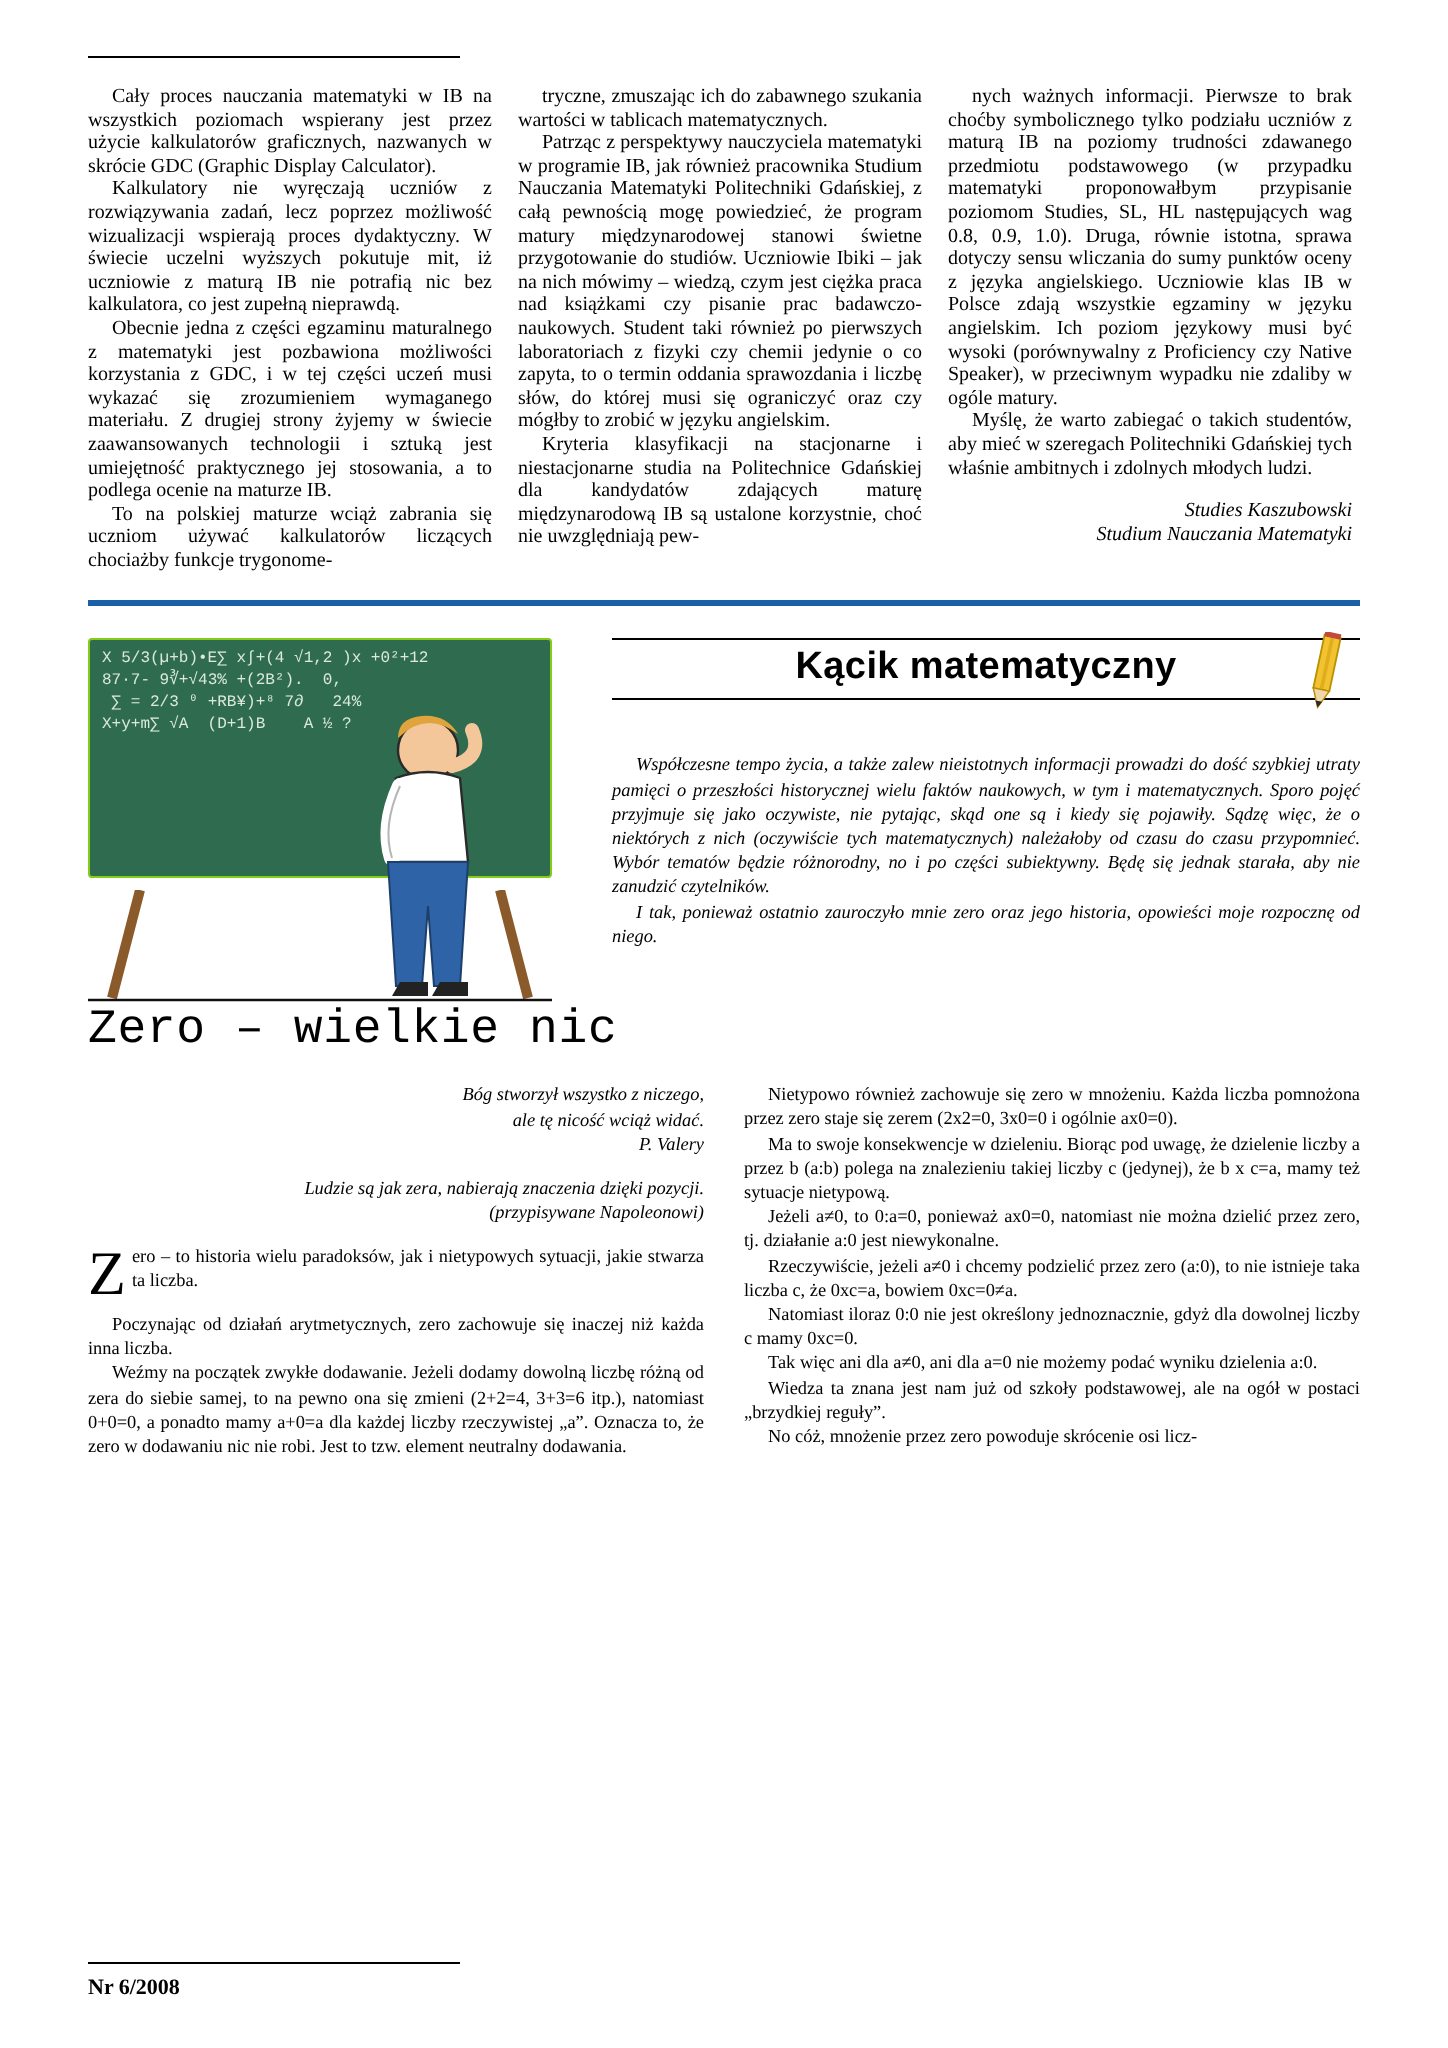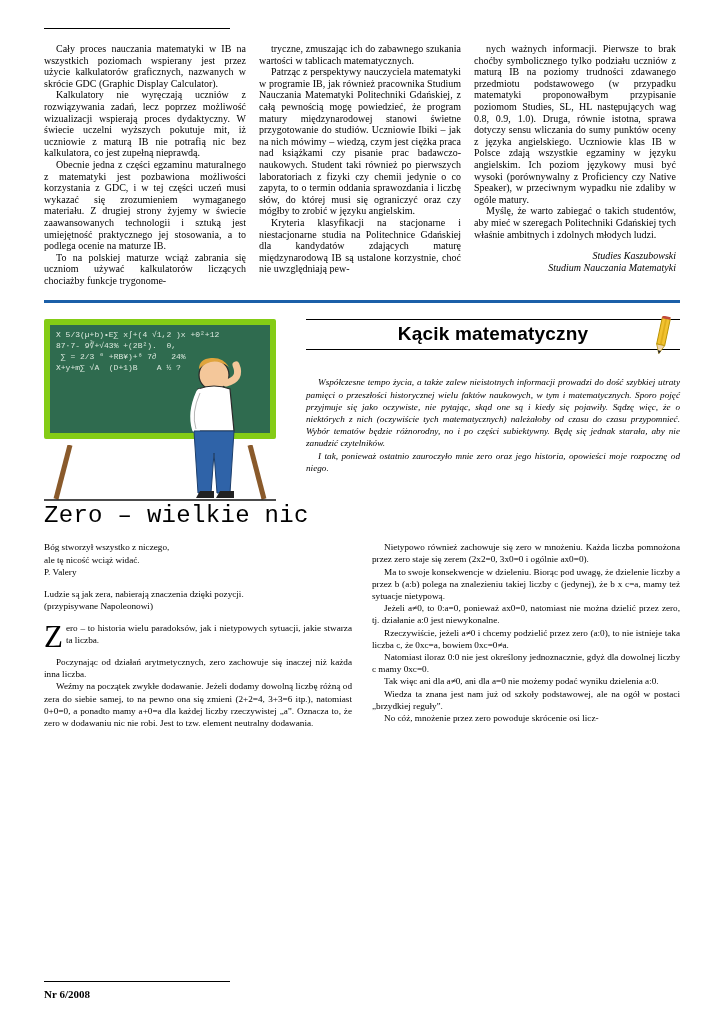--- a/index.html
+++ b/index.html
@@ -49,21 +49,21 @@
   }
   
   .kacik{
     display:flex;margin-top:16px;gap:14px;
   }
   .blackboard-wrap{
     width:248px;flex:0 0 248px;position:relative;
   }
   .bb{
     position:relative;width:232px;height:120px;
-    background:#2f6b4f;border:6px solid #84cc16;
+    background:#2f6b4f;border:1px solid #84cc16;
     border-radius:2px;
     box-sizing:border-box;
   }
   .bb .chalk{
     position:absolute;left:6px;top:4px;right:4px;
     color:#eaf3ea;font-family:"Liberation Mono", monospace;
     font-size:8px;line-height:11px;white-space:pre;
     opacity:.92;
   }
   .bb-legs{position:absolute;top:126px;left:0;width:232px;height:58px;}
@@ -91,21 +91,21 @@
     margin:28px 0 12px 0;letter-spacing:.3px;
   }
   
   .cols2{
     display:flex;gap:20px;
     font-size:9.2px;line-height:12.2px;text-align:justify;
   }
   .cols2 .col{width:308px;}
   .cols2 p{margin:0;text-indent:12px;}
   .verse{
-    text-indent:0 !important;
+    font-style:italic;text-align:right;text-indent:0 !important;
     line-height:12.6px;margin-bottom:9px !important;
   }
   .dropcap-p{text-indent:0 !important;position:relative;min-height:34px;}
   .dropcap{
     float:left;font-size:31px;line-height:26px;
     padding:2px 3px 0 0;font-family:"Liberation Serif", serif;
   }
   
   .foot-rule{
     position:absolute;left:44px;bottom:42px;width:186px;border-bottom:1.4px solid #000;

